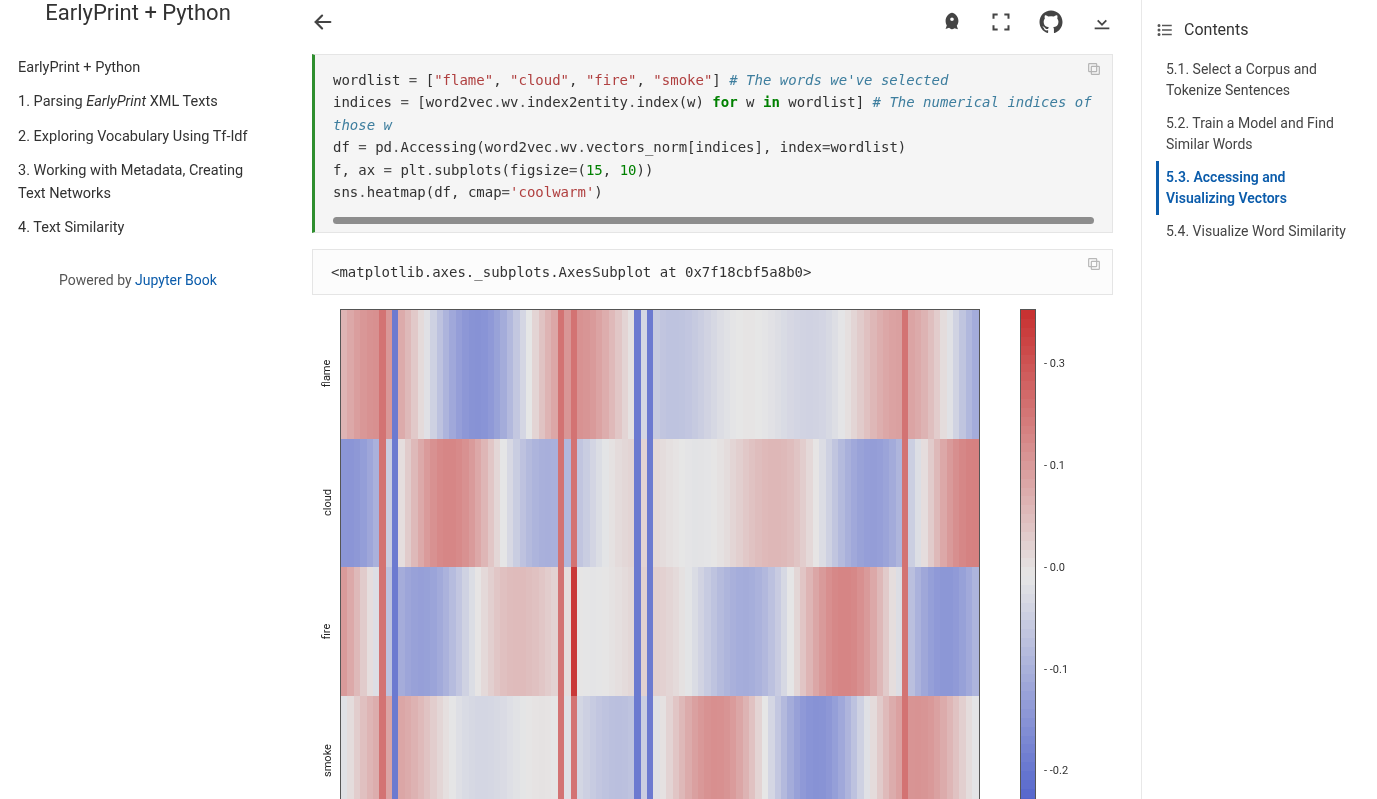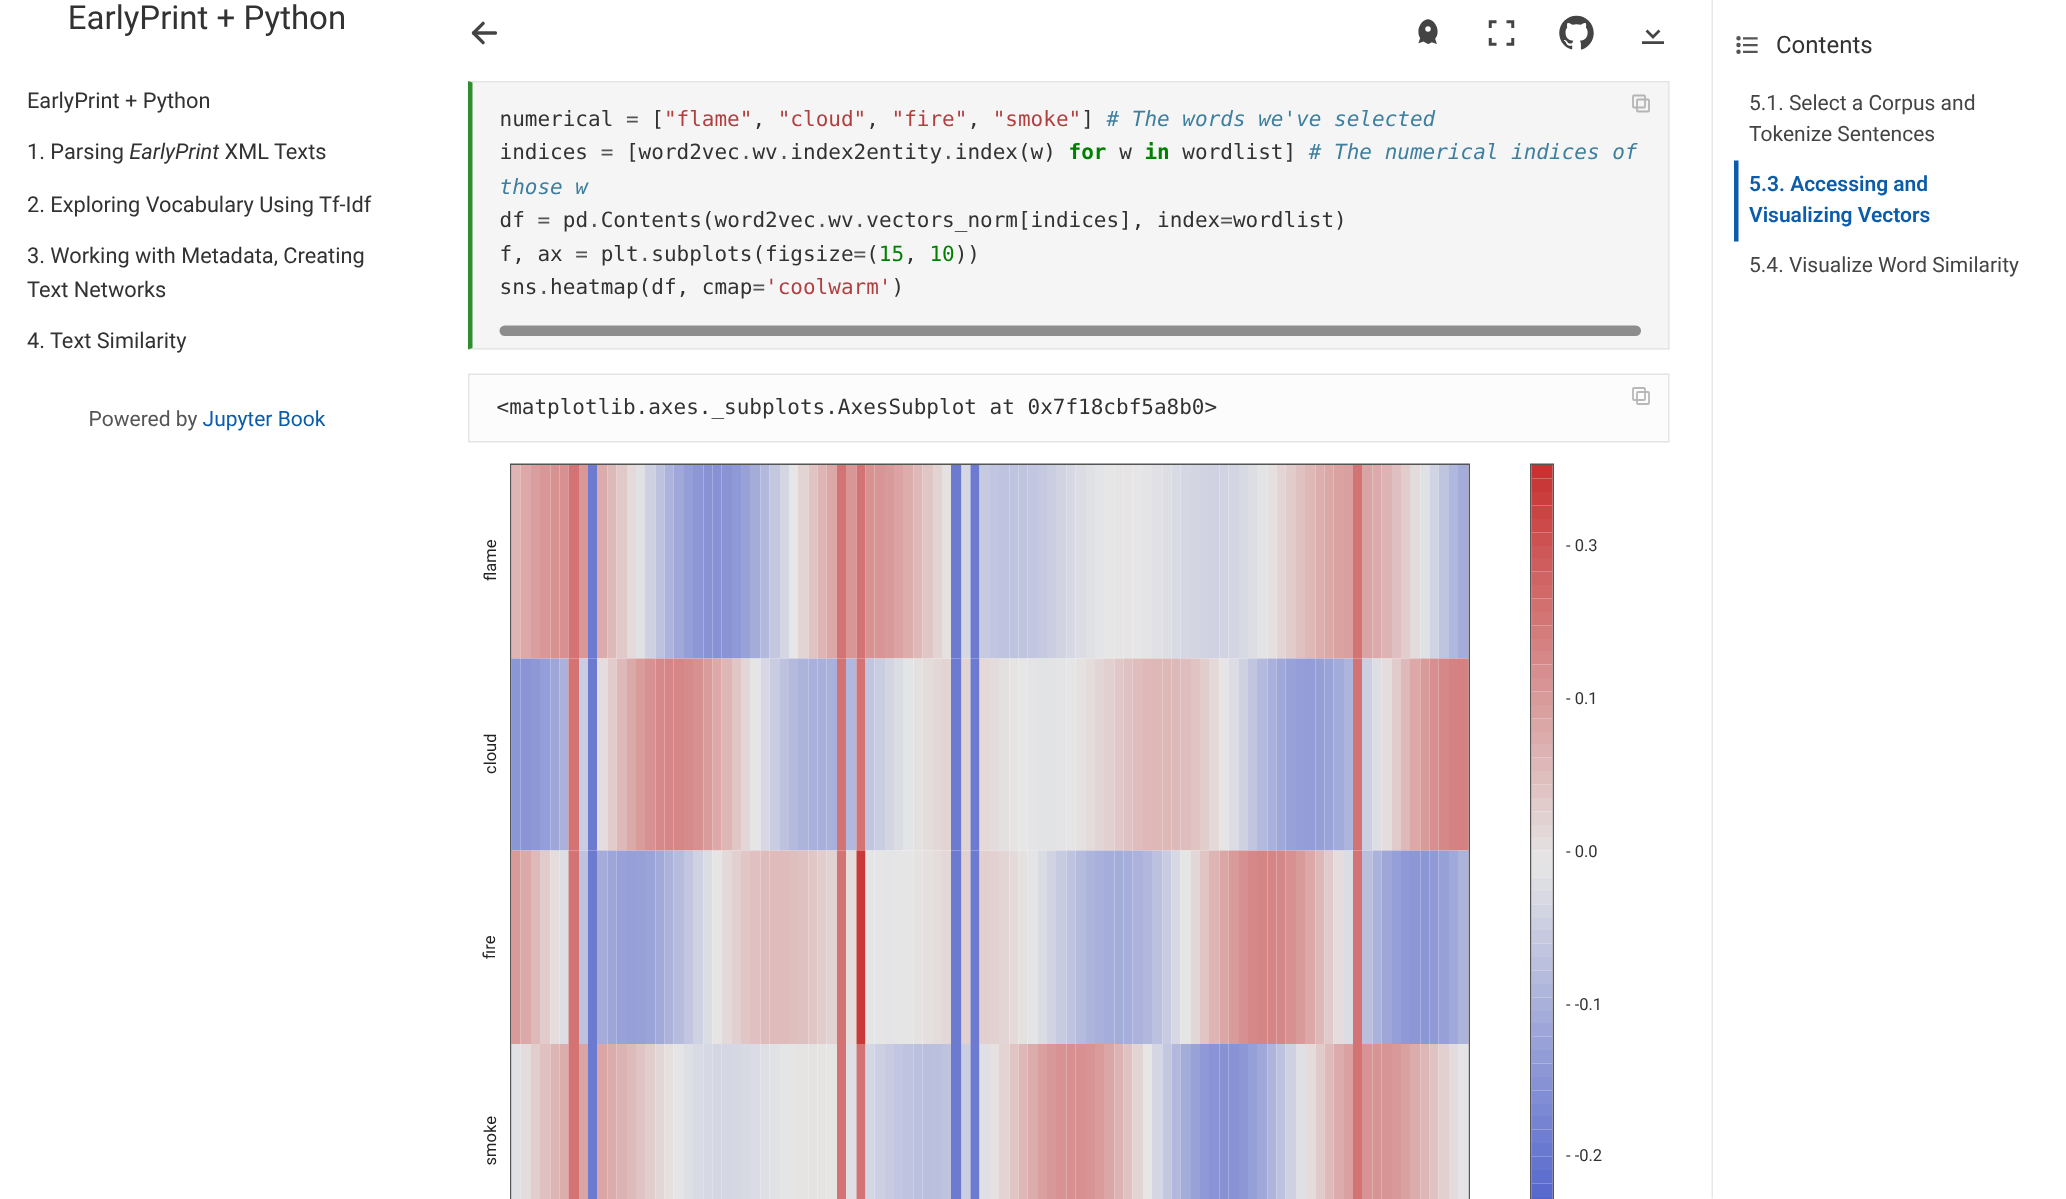--- a/index.html
+++ b/index.html
@@ -107,24 +107,24 @@
     </div>
 
     <div class="cell-input">
       <span class="copy-btn">
         <svg width="16" height="16" viewBox="0 0 24 24" fill="none" stroke="#666" stroke-width="1.8">
             <rect x="8" y="8" width="12" height="12" rx="1"></rect>
             <rect x="4" y="4" width="12" height="12" rx="1"></rect>
           </svg>
       </span>
       <div id="code-lines">
-          <div><span>numerical </span><span class="op">=</span><span> [</span><span class="str">"flame"</span><span>, </span><span class="str">"cloud"</span><span>, </span><span class="str">"fire"</span><span>, </span><span class="str">"smoke"</span><span>] </span><span class="cmt"># The words we've selected</span></div>
+          <div><span>wordlist </span><span class="op">=</span><span> [</span><span class="str">"flame"</span><span>, </span><span class="str">"cloud"</span><span>, </span><span class="str">"fire"</span><span>, </span><span class="str">"smoke"</span><span>] </span><span class="cmt"># The words we've selected</span></div>
           <div><span>indices </span><span class="op">=</span><span> [word2vec</span><span class="op">.</span><span>wv</span><span class="op">.</span><span>index2entity</span><span class="op">.</span><span>index(w) </span><span class="kw">for</span><span> w </span><span class="kw">in</span><span> wordlist] </span><span class="cmt"># The numerical indices of those w</span></div>
           <div><span> </span></div>
-          <div><span>df </span><span class="op">=</span><span> pd</span><span class="op">.</span><span>Contents(word2vec</span><span class="op">.</span><span>wv</span><span class="op">.</span><span>vectors_norm[indices], index</span><span class="op">=</span><span>wordlist)</span></div>
+          <div><span>df </span><span class="op">=</span><span> pd</span><span class="op">.</span><span>Accessing(word2vec</span><span class="op">.</span><span>wv</span><span class="op">.</span><span>vectors_norm[indices], index</span><span class="op">=</span><span>wordlist)</span></div>
           <div><span>f, ax </span><span class="op">=</span><span> plt</span><span class="op">.</span><span>subplots(figsize</span><span class="op">=</span><span>(</span><span class="num">15</span><span>, </span><span class="num">10</span><span>))</span></div>
           <div><span>sns</span><span class="op">.</span><span>heatmap(df, cmap</span><span class="op">=</span><span class="str">'coolwarm'</span><span>)</span></div>
         </div>
       <div class="hscroll"></div>
     </div>
 
     <div class="cell-output-text">
       <span class="copy-btn">
         <svg width="16" height="16" viewBox="0 0 24 24" fill="none" stroke="#666" stroke-width="1.8">
             <rect x="8" y="8" width="12" height="12" rx="1"></rect>
@@ -635,17 +635,18 @@
           <line x1="8" y1="12" x2="21" y2="12"></line>
           <line x1="8" y1="18" x2="21" y2="18"></line>
           <circle cx="4" cy="6" r="1" fill="#555"></circle>
           <circle cx="4" cy="12" r="1" fill="#555"></circle>
           <circle cx="4" cy="18" r="1" fill="#555"></circle>
         </svg>
       <span>Contents</span>
     </div>
     <ul class="toc-list" id="toc-list">
         <li>5.1. Select a Corpus and Tokenize Sentences</li>
+        <li>5.2. Train a Model and Find Similar Words</li>
         <li class="active">5.3. Accessing and Visualizing Vectors</li>
         <li>5.4. Visualize Word Similarity</li>
       </ul>
   </aside>
 </div>
 
 </body></html>

